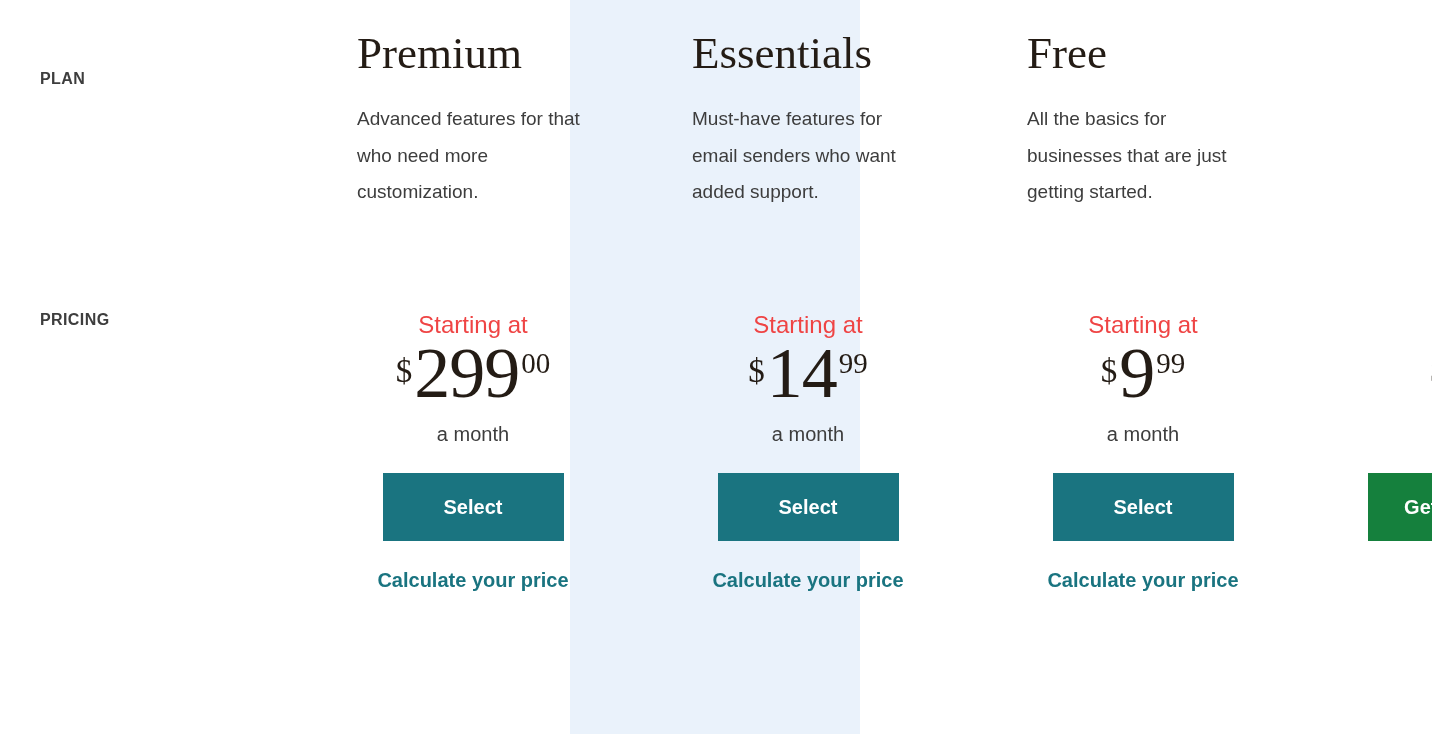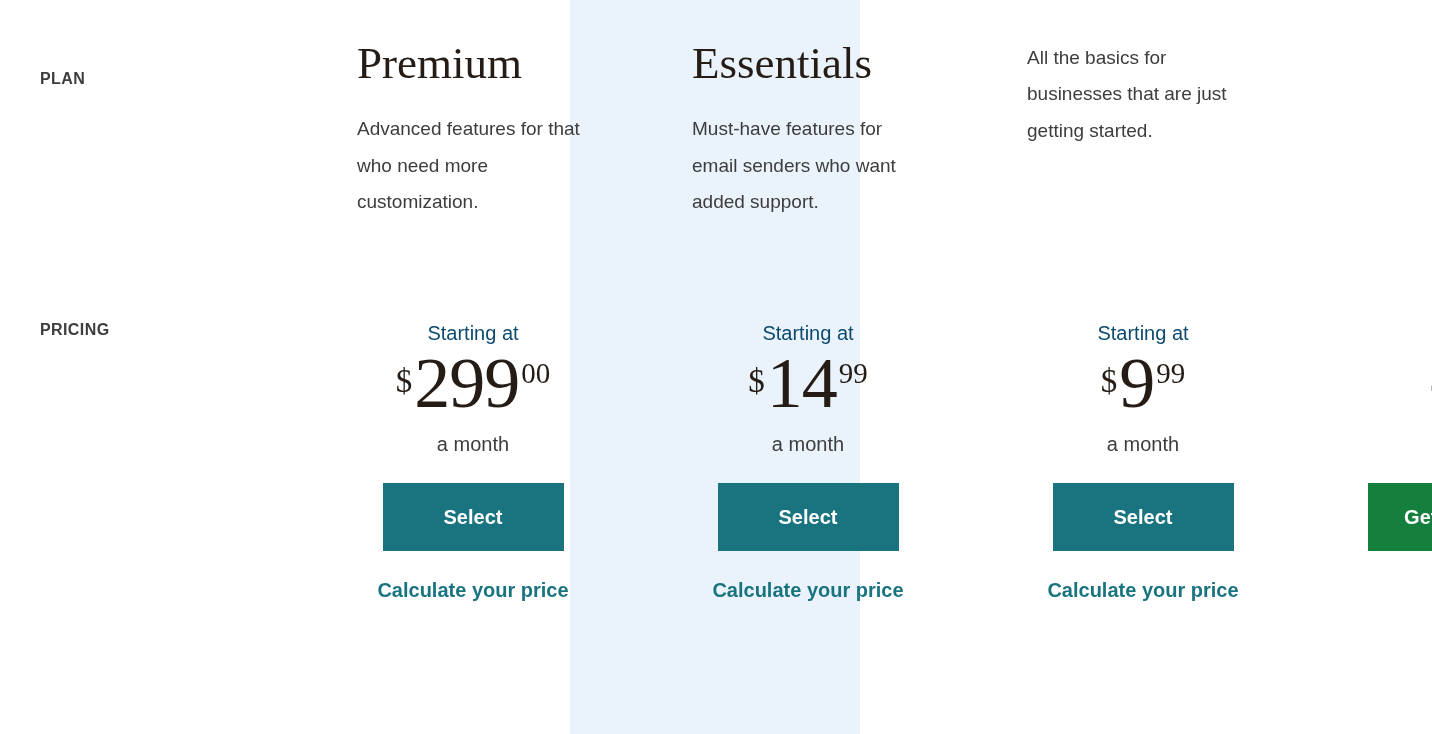--- a/index.html
+++ b/index.html
@@ -49,21 +49,21 @@
     color: #3d3d3d;
     text-transform: uppercase;
     padding-left: 40px;
     box-sizing: border-box;
   }
   .row-label.plan-label { padding-top: 70px; }
   .row-label.pricing-label { padding-top: 24px; }
 
   
   .plan-cell {
-    padding-top: 40px;
+    padding-top: 30px;
     padding-right: 58px;
     box-sizing: border-box;
   }
   .plan-title {
     font-family: "Liberation Serif", "DejaVu Serif", serif;
     font-size: 45px;
     line-height: 1.05;
     color: #241c15;
     font-weight: normal;
     margin: 0 0 24px 0;
@@ -86,22 +86,22 @@
     flex-direction: column;
     align-items: center;
   }
   .price-inner {
     width: 100%;
     display: flex;
     flex-direction: column;
     align-items: center;
   }
   .starting-at {
-    font-size: 20px;
-    color: #0c4a6e;
+    font-size: 24px;
+    color: #ef4444;
     line-height: 1.2;
     height: 26px;
   }
   .amount {
     font-family: "Liberation Serif", "DejaVu Serif", serif;
     color: #241c15;
     line-height: 1;
     margin-top: 6px;
     display: flex;
     align-items: flex-start;
@@ -179,20 +179,21 @@
       <div class="plan-desc">Advanced features for that who need more customization.</div>
     </div>
 
 
     <div class="plan-cell">
       <div class="plan-title">Essentials</div>
       <div class="plan-desc">Must-have features for email senders who want added support.</div>
     </div>
 
     <div class="plan-cell col-free">
+      <div class="plan-title">Free</div>
       <div class="plan-desc">All the basics for businesses that are just getting started.</div>
     </div>
   </div>
 
   <div class="grid" style="margin-top:76px;">
 
     <div class="row-label pricing-label">PRICING</div>
 
     <div class="price-cell">
       <div class="price-inner">

